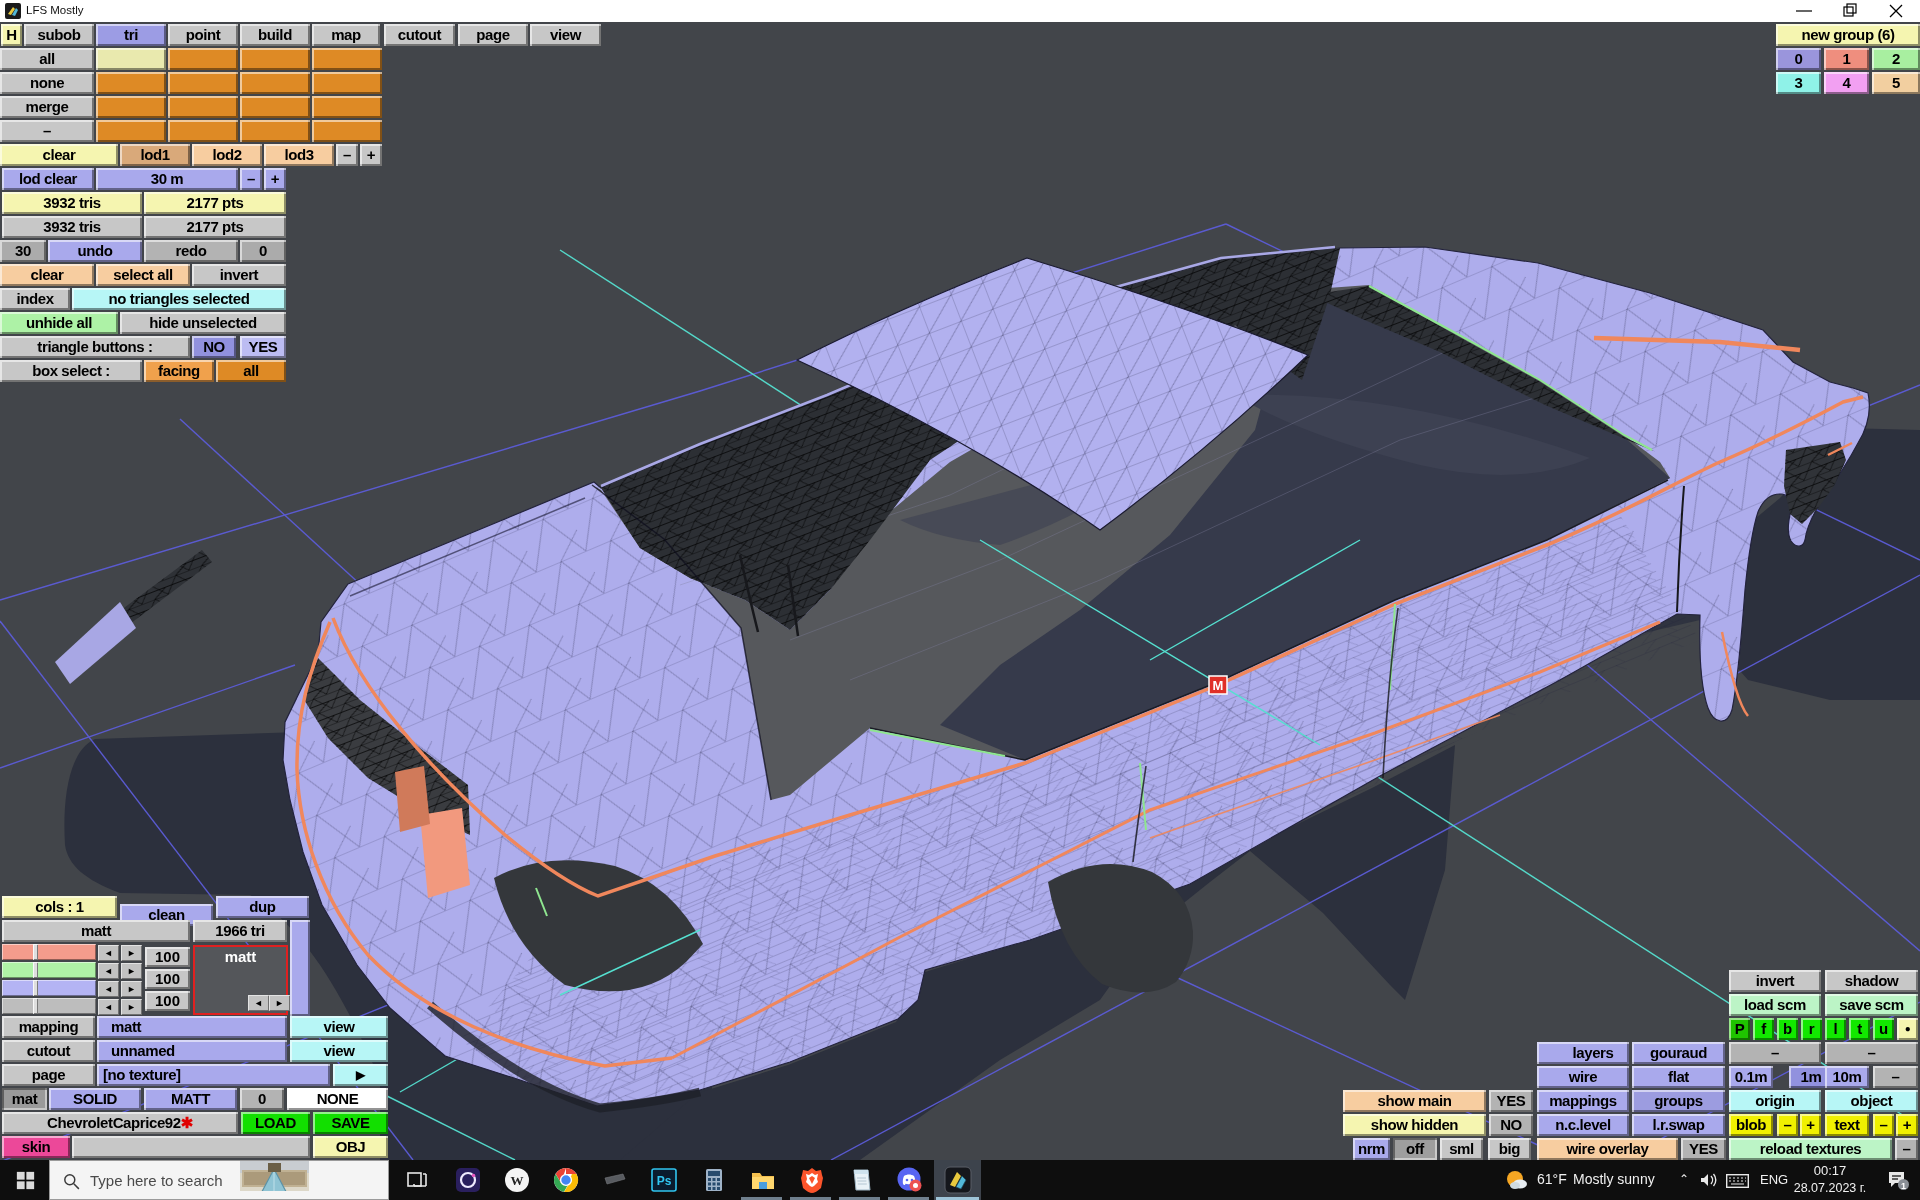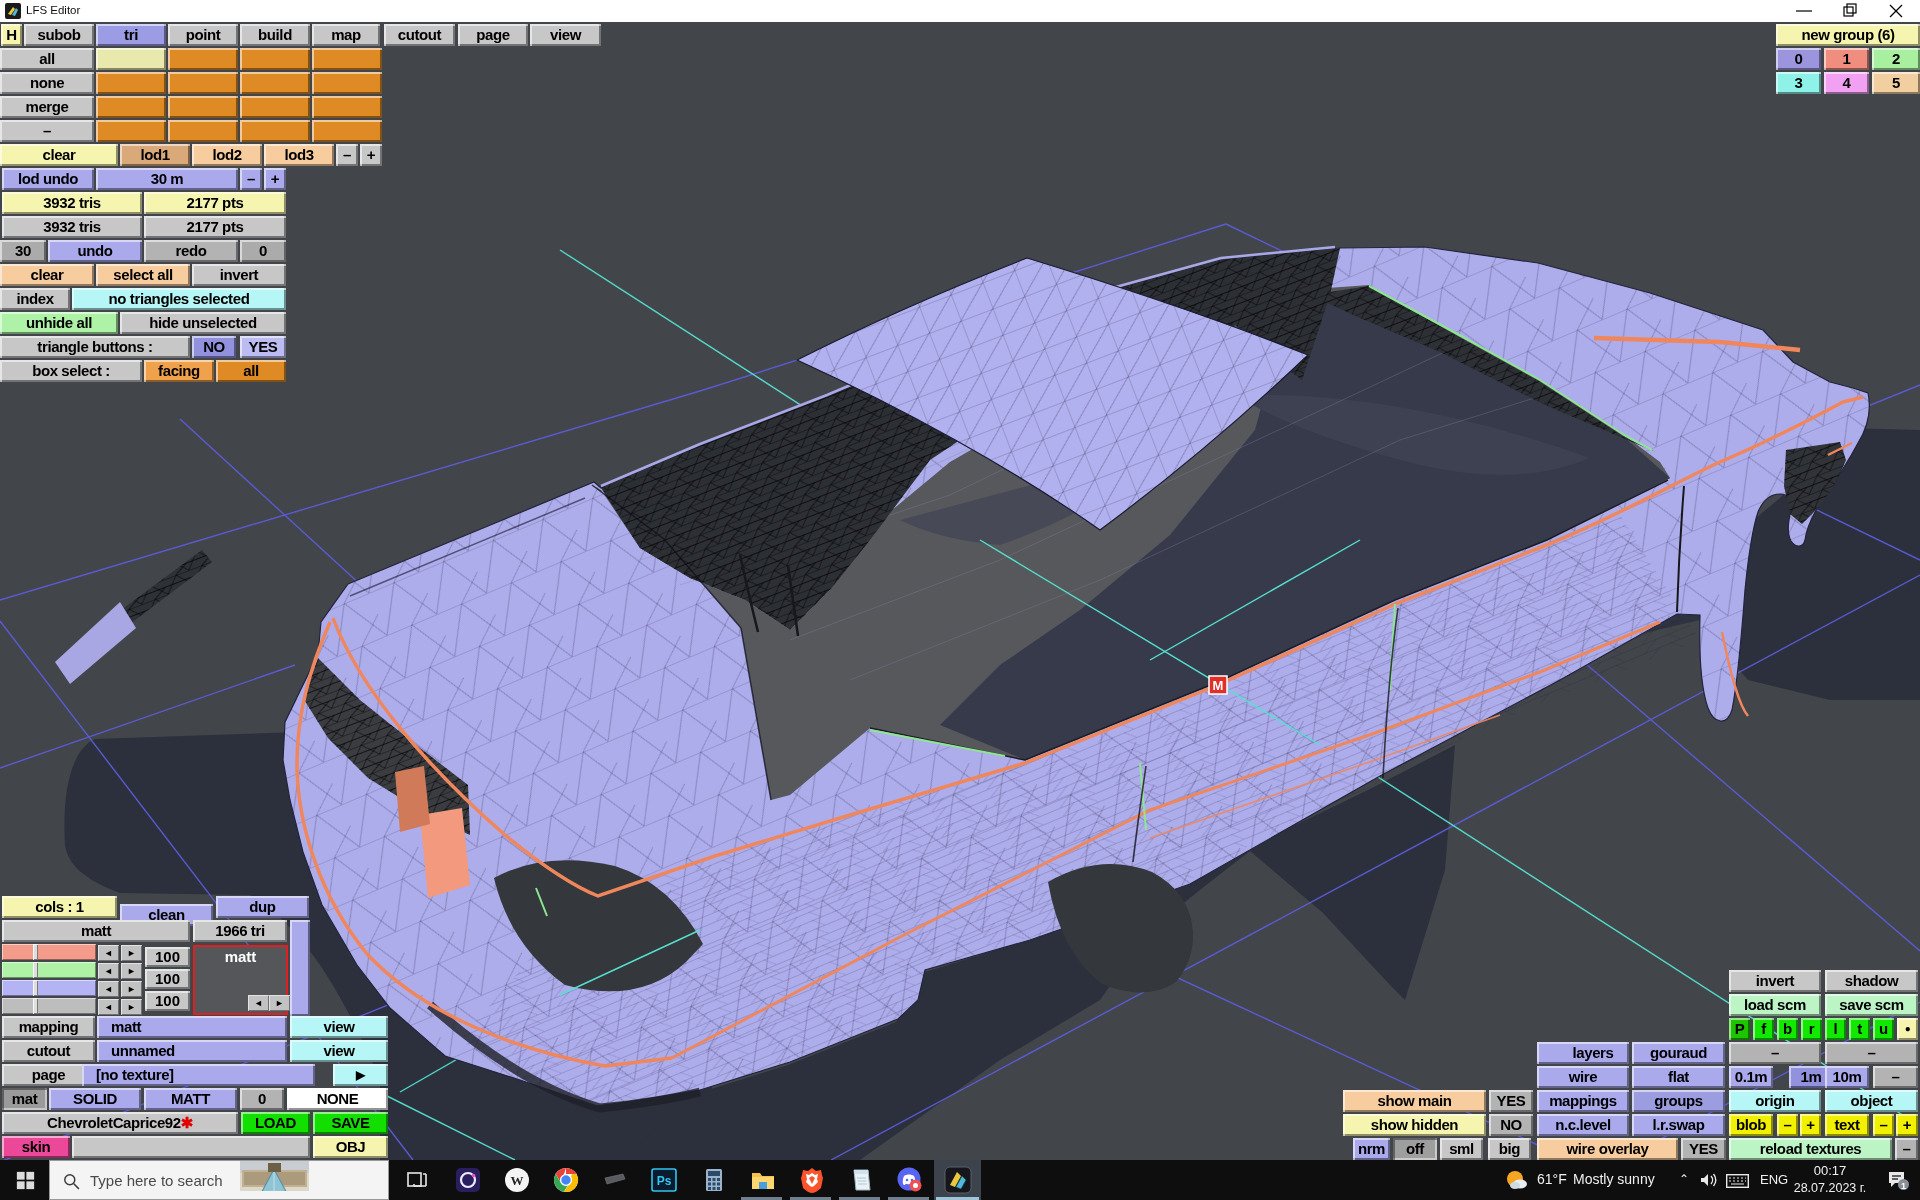--- a/index.html
+++ b/index.html
@@ -139,21 +139,21 @@
 
 <rect x="1209" y="676" width="18" height="18" fill="#E03028" stroke="#fff" stroke-width="1.5"></rect>
 <text x="1218" y="690" font-family="Liberation Sans" font-size="13" font-weight="bold" fill="#fff" text-anchor="middle">M</text>
 </svg>
 <div id="titlebar">
  <svg width="16" height="16" style="position:absolute;left:5px;top:3px" viewBox="0 0 16 16">
       <rect width="16" height="16" rx="2" fill="#1a1a1a"></rect>
       <path d="M3,11 L8,4 L10,6 L6,12 Z" fill="#e8c93e"></path>
       <path d="M7,12 L11,5 L13,7 L10,13 Z" fill="#52b8d8"></path>
     </svg>
- <div class="t">LFS Editor</div>
+ <div class="t">LFS Mostly</div>
  <svg width="130" height="22" style="position:absolute;left:1786px;top:0" viewBox="0 0 130 22">
   <path d="M10,11 H26" stroke="#000" stroke-width="1.2"></path>
   <rect x="58" y="7" width="9" height="9" fill="none" stroke="#000" stroke-width="1.2"></rect>
   <rect x="61" y="4" width="9" height="9" fill="none" stroke="#000" stroke-width="1.2"></rect>
   <path d="M104,5 L116,17 M116,5 L104,17" stroke="#000" stroke-width="1.3"></path>
  </svg>
 </div>
 <div class="b " style="left:1px;top:24px;width:21px;background:#F5F5B0;">H</div>
 <div class="b " style="left:24px;top:24px;width:70px;background:#C7C7C7;">subob</div>
 <div class="b " style="left:96px;top:24px;width:70px;background:#9C9CE4;">tri</div>
@@ -182,21 +182,21 @@
 <div class="b " style="left:96px;top:120px;width:70px;background:#DE8A25;"></div>
 <div class="b " style="left:168px;top:120px;width:70px;background:#DE8A25;"></div>
 <div class="b " style="left:240px;top:120px;width:70px;background:#DE8A25;"></div>
 <div class="b " style="left:312px;top:120px;width:70px;background:#DE8A25;"></div>
 <div class="b " style="left:0px;top:144px;width:118px;background:#F5F5B0;">clear</div>
 <div class="b " style="left:120px;top:144px;width:70px;background:#D9A97A;">lod1</div>
 <div class="b " style="left:192px;top:144px;width:70px;background:#F7CDA0;">lod2</div>
 <div class="b " style="left:264px;top:144px;width:70px;background:#F7CDA0;">lod3</div>
 <div class="b " style="left:336px;top:144px;width:22px;background:#C7C7C7;">–</div>
 <div class="b " style="left:360px;top:144px;width:22px;background:#C7C7C7;">+</div>
-<div class="b " style="left:2px;top:168px;width:92px;background:#A9A9EC;">lod undo</div>
+<div class="b " style="left:2px;top:168px;width:92px;background:#A9A9EC;">lod clear</div>
 <div class="b " style="left:96px;top:168px;width:142px;background:#A9A9EC;">30 m</div>
 <div class="b " style="left:240px;top:168px;width:22px;background:#A9A9EC;">–</div>
 <div class="b " style="left:264px;top:168px;width:22px;background:#A9A9EC;">+</div>
 <div class="b " style="left:2px;top:192px;width:140px;background:#F5F5B0;">3932 tris</div>
 <div class="b " style="left:144px;top:192px;width:142px;background:#F5F5B0;">2177 pts</div>
 <div class="b " style="left:2px;top:216px;width:140px;background:#C7C7C7;">3932 tris</div>
 <div class="b " style="left:144px;top:216px;width:142px;background:#C7C7C7;">2177 pts</div>
 <div class="b " style="left:0px;top:240px;width:46px;background:#ABABAB;">30</div>
 <div class="b " style="left:48px;top:240px;width:94px;background:#A9A9EC;">undo</div>
 <div class="b " style="left:144px;top:240px;width:94px;background:#B3B3B3;">redo</div>
@@ -226,21 +226,21 @@
 <div class="b " style="left:216px;top:896px;width:93px;background:#A9A9EC;">dup</div>
 <div class="b " style="left:2px;top:920px;width:188px;background:#C7C7C7;">matt</div>
 <div class="b " style="left:193px;top:920px;width:94px;background:#C7C7C7;">1966 tri</div>
 <div class="b " style="left:2px;top:1016px;width:93px;background:#C7C7C7;">mapping</div>
 <div class="b " style="left:97px;top:1016px;width:190px;background:#A9A9EC;text-align:left;padding-left:14px">matt</div>
 <div class="b " style="left:290px;top:1016px;width:98px;background:#B7F6F6;">view</div>
 <div class="b " style="left:2px;top:1040px;width:93px;background:#C7C7C7;">cutout</div>
 <div class="b " style="left:97px;top:1040px;width:190px;background:#A9A9EC;text-align:left;padding-left:14px">unnamed</div>
 <div class="b " style="left:290px;top:1040px;width:98px;background:#B7F6F6;">view</div>
 <div class="b " style="left:2px;top:1064px;width:93px;background:#C7C7C7;">page</div>
-<div class="b " style="left:82px;top:1064px;width:233px;background:#A9A9EC;text-align:left;padding-left:14px">[no texture]</div>
+<div class="b " style="left:97px;top:1064px;width:233px;background:#A9A9EC;text-align:left;padding-left:6px">[no texture]</div>
 <div class="b " style="left:333px;top:1064px;width:55px;background:#B7F6F6;font-size:12px">▶</div>
 <div class="b p" style="left:2px;top:1088px;width:45px;background:#9A9A9A;">mat</div>
 <div class="b " style="left:49px;top:1088px;width:92px;background:#A9A9EC;">SOLID</div>
 <div class="b " style="left:144px;top:1088px;width:93px;background:#A9A9EC;">MATT</div>
 <div class="b " style="left:240px;top:1088px;width:44px;background:#B3B3B3;">0</div>
 <div class="b " style="left:287px;top:1088px;width:101px;background:#FFFFFF;">NONE</div>
 <div class="b " style="left:2px;top:1112px;width:236px;background:#C7C7C7;">ChevroletCaprice92<span style="color:#E00000">✱</span></div>
 <div class="b " style="left:241px;top:1112px;width:69px;background:#12DF00;">LOAD</div>
 <div class="b " style="left:313px;top:1112px;width:75px;background:#12DF00;">SAVE</div>
 <div class="b " style="left:2px;top:1136px;width:68px;background:#ec4899;">skin</div>

